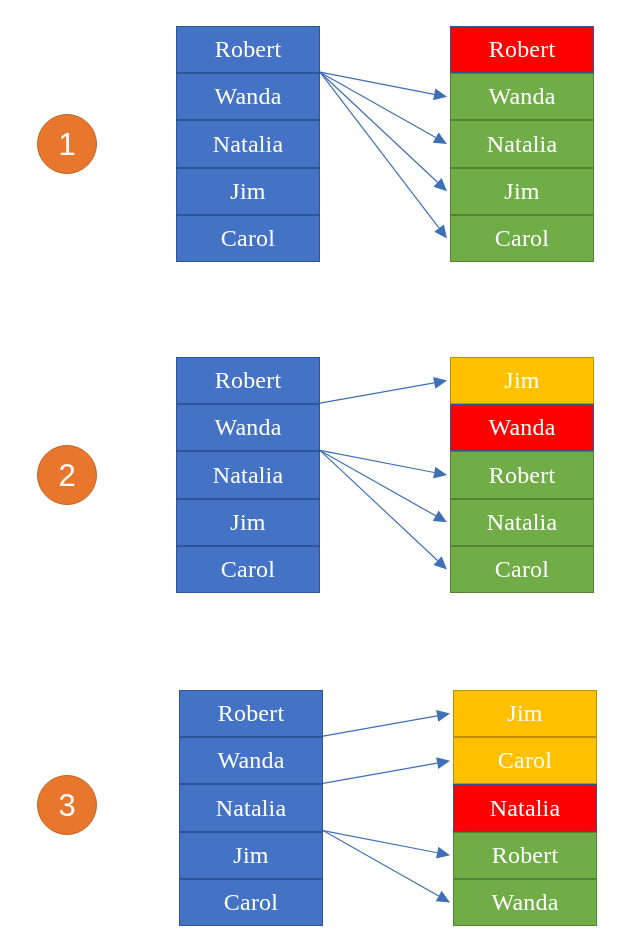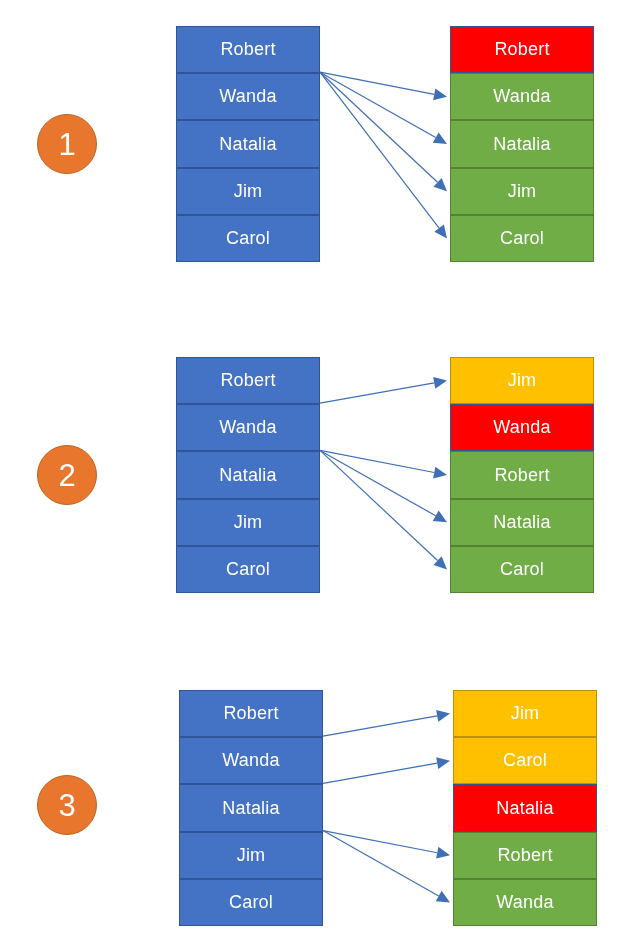--- a/index.html
+++ b/index.html
@@ -43,23 +43,23 @@
     display: flex;
     flex-direction: column;
   }
   .cell {
     flex: 1 1 0;
     box-sizing: border-box;
     display: flex;
     align-items: center;
     justify-content: center;
     color: #ffffff;
-    font-size: 18px;
+    font-size: 24px;
     letter-spacing: .2px;
-    font-family: Liberation Sans, sans-serif;
+    font-family: Liberation Serif, serif;
   }
   .cell.blue   { background: #4472C4; border: 1px solid #2F5597; }
   .cell.green  { background: #70AD47; border: 1px solid #548235; }
   .cell.red    { background: #FF0000; border: 1px solid #2F5597; }
   .cell.amber  { background: #FFC000; border: 1px solid #BF9000; }
 
   .arrow-layer {
     position: absolute;
     left: 0; top: 0;
     width: 622px;

